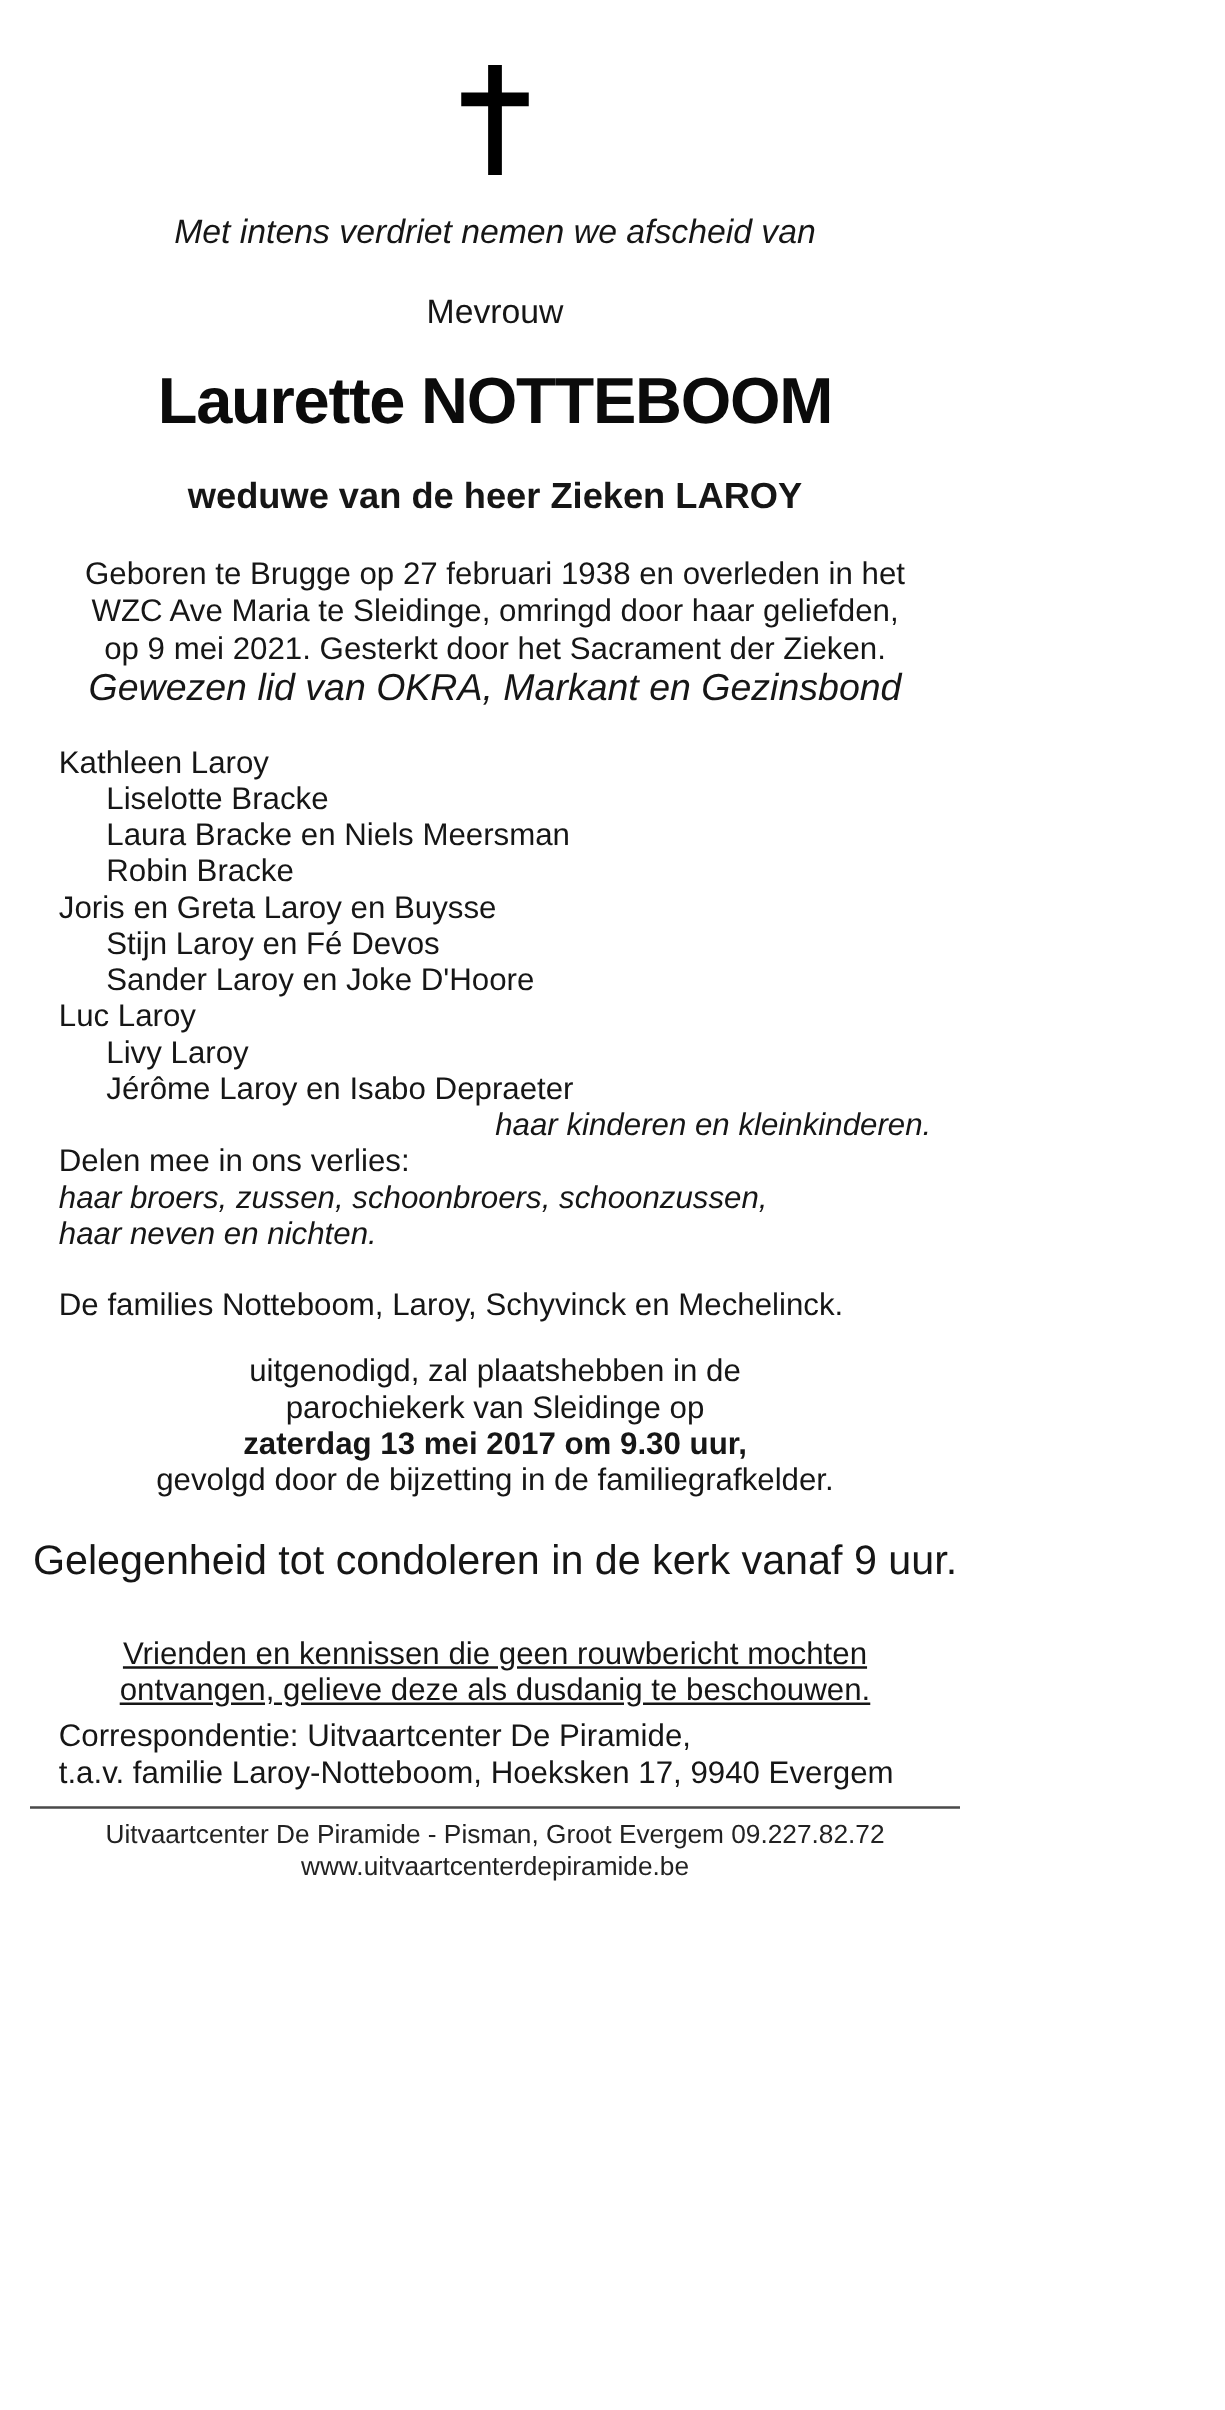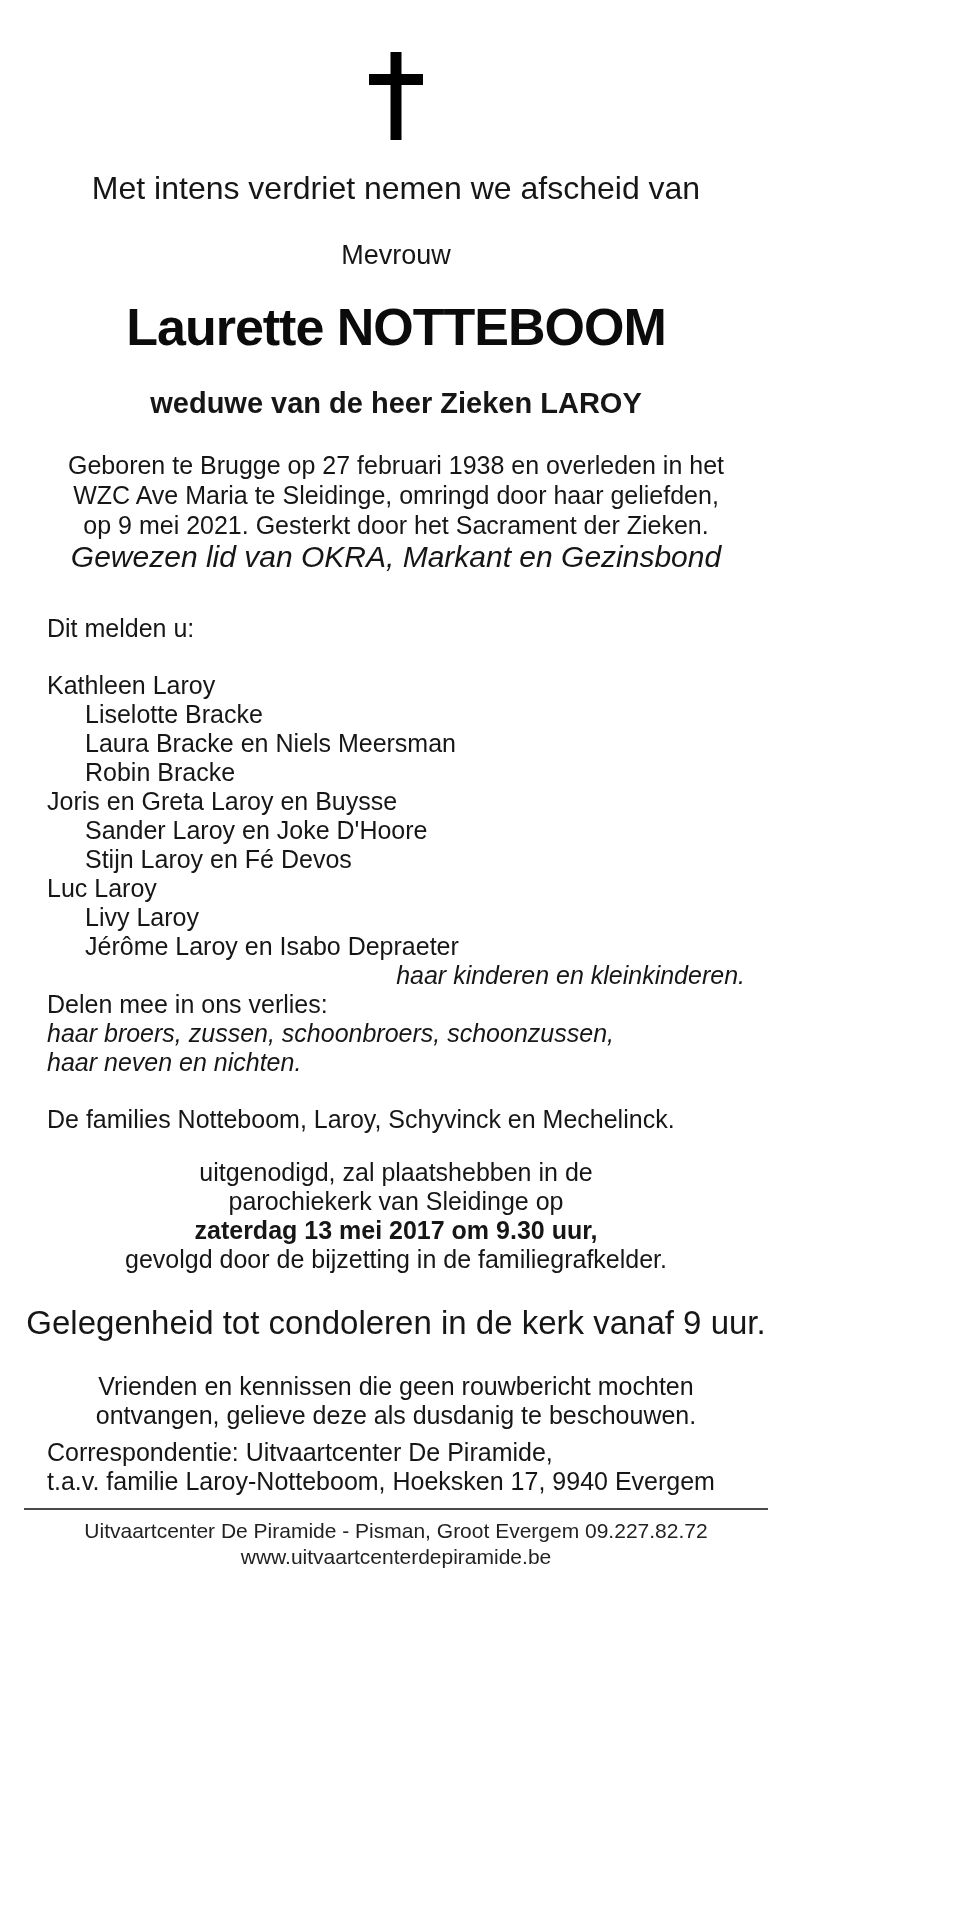--- a/index.html
+++ b/index.html
@@ -31,21 +31,21 @@
     width: 11px; height: 88px; background: #000;
     display: block;
   }
   .cross .cross-h {
     position: absolute; left: 50%; top: 22px;
     transform: translateX(-50%);
     width: 54px; height: 11px; background: #000;
     display: block;
   }
 
-  .intro { margin-top: 30px; font-size: 32px; }
+  .intro { margin-top: 30px; font-size: 27px; font-style: italic; }
   .salutation { margin-top: 33px; font-size: 27px; }
   .name {
     margin-top: 26px;
     font-size: 52px;
     font-weight: bold;
     letter-spacing: -1px;
     color: #0b0b0b;
   }
   .relation { margin-top: 30px; font-size: 29px; font-weight: bold; }
 
@@ -65,21 +65,21 @@
     line-height: 29px;
   }
 
   .loss-heading { line-height: 29px; }
   .loss-lines { line-height: 29px; font-style: italic; }
 
   .families { margin-top: 28px; }
 
   .service { margin-top: 24px; font-size: 25px; line-height: 29px; }
   .condolence { margin-top: 30px; font-size: 33px; }
-  .notice { margin-top: 30px; font-size: 25px; line-height: 29px; }
+  .notice { margin-top: 42px; font-size: 25px; line-height: 29px; text-decoration: underline; }
   .correspondence { margin-top: 8px; line-height: 29px; }
 
   .rule {
     margin: 12px 24px 8px 24px;
     border-top: 2px solid #4a4a4a;
     height: 0;
   }
   .footer { font-size: 21px; line-height: 26px; color: #222; }
 </style>
 </head>
@@ -101,30 +101,29 @@
   <p class="center relation">weduwe van de heer Zieken LAROY</p>
 
   <div class="center bio">
     <div>Geboren te Brugge op 27 februari 1938 en overleden in het</div>
     <div>WZC Ave Maria te Sleidinge, omringd door haar geliefden,</div>
     <div>op 9 mei 2021. Gesterkt door het Sacrament der Zieken.</div>
   </div>
 
   <p class="center italic membership">Gewezen lid van OKRA, Markant en Gezinsbond</p>
 
-  <p class="left-block heading-left">Dit melden u:</p>
 
   <div class="left-block family-list">
     <div class="fam">Kathleen Laroy</div>
     <div class="fam ind">Liselotte Bracke</div>
     <div class="fam ind">Laura Bracke en Niels Meersman</div>
     <div class="fam ind">Robin Bracke</div>
     <div class="fam">Joris en Greta Laroy en Buysse</div>
+    <div class="fam ind">Stijn Laroy en Fé Devos</div>
     <div class="fam ind">Sander Laroy en Joke D'Hoore</div>
-    <div class="fam ind">Stijn Laroy en Fé Devos</div>
     <div class="fam">Luc Laroy</div>
     <div class="fam ind">Livy Laroy</div>
     <div class="fam ind">Jérôme Laroy en Isabo Depraeter</div>
   </div>
 
   <p class="right-caption italic">haar kinderen en kleinkinderen.</p>
 
   <p class="left-block loss-heading">Delen mee in ons verlies:</p>
 
   <div class="left-block italic loss-lines">

